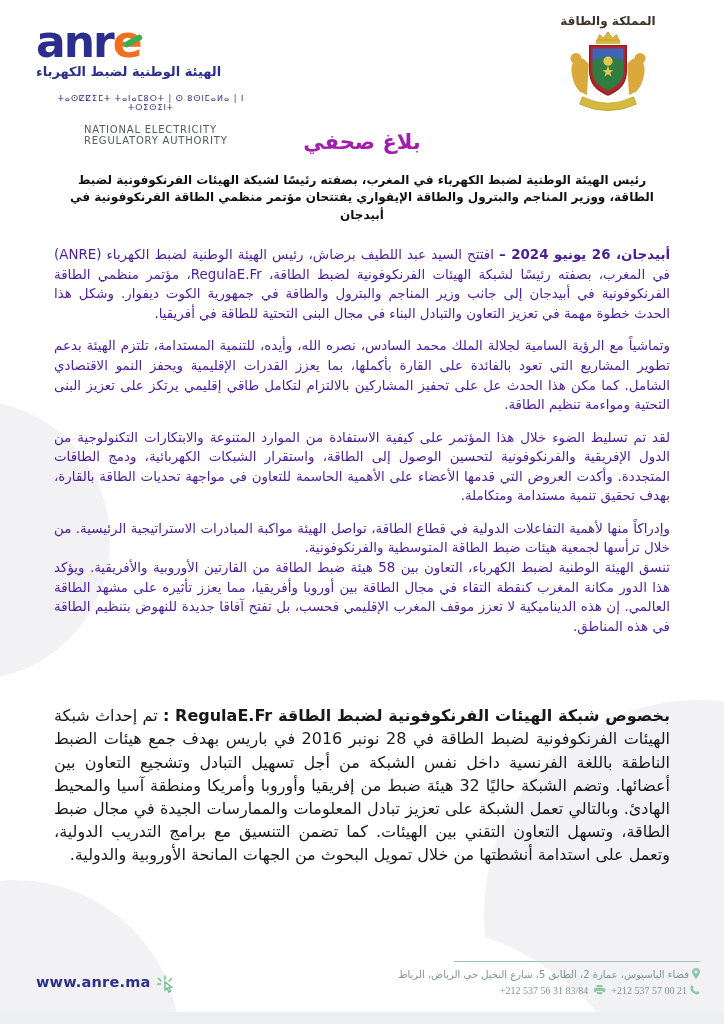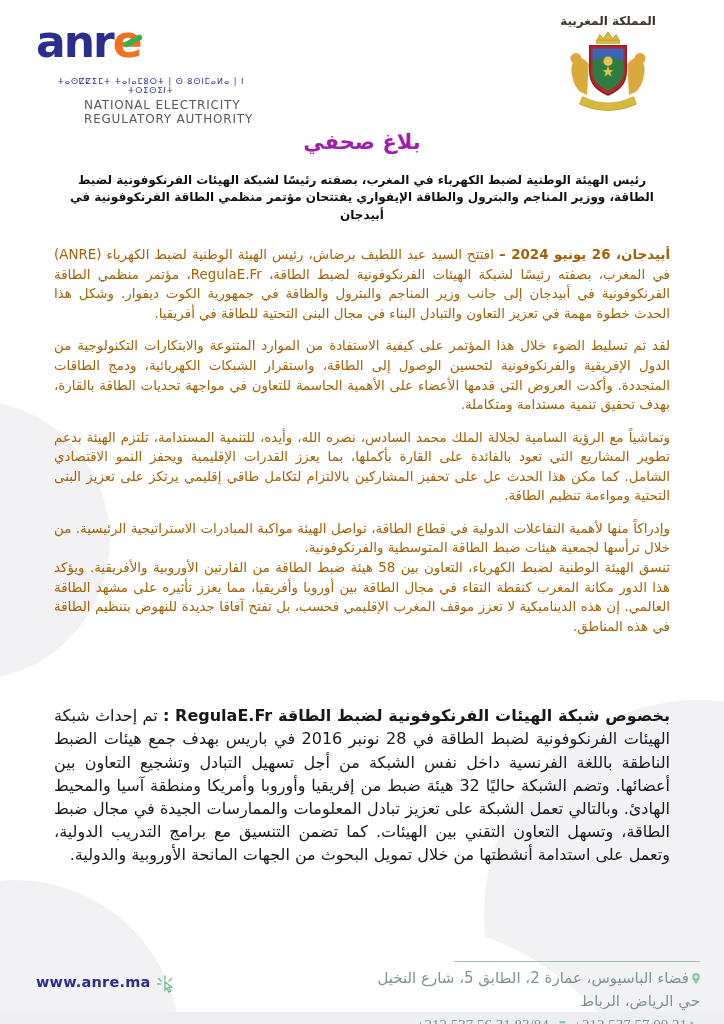--- a/index.html
+++ b/index.html
@@ -26,50 +26,50 @@
   .header{position:relative;height:120px;}
   .logo{position:absolute;left:36px;top:22px;width:230px;}
   .logo-word{font-weight:bold;font-size:44px;line-height:40px;letter-spacing:-2px;color:#2b2e8c;}
   .logo-word .e{color:#f26f21;position:relative;display:inline-block;}
   .logo-word .e .slash{
     position:absolute;right:-2px;top:16px;width:20px;height:6px;
     background:#3dae49;transform:rotate(-28deg);border-radius:3px;
   }
   .logo-ar{direction:rtl;font-weight:bold;font-size:13px;color:#2b2e8c;margin-top:2px;text-align:left;}
   .logo-tif{font-size:8px;color:#2b2e8c;letter-spacing:1px;margin-top:15px;text-align:center;}
-  .logo-en{font-size:12px;color:#55585f;letter-spacing:.8px;margin-top:3px;padding-left:48px;}
+  .logo-en{font-size:10px;color:#55585f;letter-spacing:.8px;margin-top:12px;padding-left:48px;}
 
   .kingdom{position:absolute;right:46px;top:14px;width:140px;text-align:center;}
   .kingdom-label{direction:rtl;font-size:12px;font-weight:bold;color:#3d3326;margin-bottom:3px;}
 
   
   .doc-title{text-align:center;direction:rtl;font-size:21px;font-weight:bold;color:#a21caf;margin-top:10px;}
   .headline{
     direction:rtl;text-align:center;font-weight:bold;font-size:12px;line-height:1.45;
     color:#111;margin:18px 60px 0 60px;
   }
 
   
   .content{margin:0 54px;}
   .para{
     direction:rtl;text-align:justify;font-size:13.4px;line-height:1.46;
-    margin:13px 0 0 0;color:#a16207;white-space:pre-line;
+    margin:13px 0 0 0;color:#4c1d95;white-space:pre-line;
   }
   .para .lead{font-weight:bold;}
   .para.first{margin-top:21px;}
   .about{
     direction:rtl;text-align:justify;font-size:16px;line-height:1.45;
     margin-top:68px;color:#181818;
   }
   .about .lead{font-weight:bold;}
 
   
   .footer-line{position:absolute;right:24px;top:961px;width:246px;height:1px;background:#9fc2af;}
   .footer-right{position:absolute;right:24px;top:967px;width:330px;direction:rtl;text-align:right;color:#7e948c;}
-  .footer-row{font-size:15px;line-height:1.55;}
+  .footer-row{font-size:10px;line-height:1.55;}
   .footer-row .num{direction:ltr;unicode-bidi:embed;font-family:Liberation Serif, serif;}
   .f-icon{display:inline-block;vertical-align:-1px;margin-left:3px;}
   .website{position:absolute;left:36px;top:974px;display:flex;align-items:flex-start;gap:4px;}
   .website-text{font-size:14.5px;font-weight:bold;color:#2b2e8c;letter-spacing:.2px;text-decoration:none;}
 
   svg{display:block;}
 </style>
 </head>
 <body>
 
@@ -79,26 +79,27 @@
   <div class="blob b2"></div>
   <div class="blob b3"></div>
   <div class="blob white"></div>
   <div class="bottom-band"></div>
 
   <div class="layer">
 
     <div class="header">
       <div class="logo">
         <div class="logo-word"><span>anr</span><span class="e"><span>e</span><span class="slash"></span></span></div>
+        <div class="logo-ar">الهيئة الوطنية لضبط الكهرباء</div>
         <div class="logo-tif">ⵜⴰⵙⵇⵇⵉⵎⵜ ⵜⴰⵏⴰⵎⵓⵔⵜ | ⵙ ⵓⵙⵏⵎⴰⵍⴰ | ⵏ ⵜⵔⵉⵙⵉⵏⵜ</div>
         <div class="logo-en">NATIONAL ELECTRICITY REGULATORY AUTHORITY</div>
       </div>
 
       <div class="kingdom">
-        <div class="kingdom-label">المملكة المغربية</div>
+        <div class="kingdom-label">المملكة والطاقة</div>
         <svg width="92" height="86" viewBox="0 0 100 94" style="margin:0 auto;">
 
           <path d="M38 10 l3 -6 4 4 5 -7 5 7 4 -4 3 6 z" fill="#d7b93e" stroke="#b89a2a" stroke-width="1"></path>
           <rect x="37" y="10" width="26" height="3.5" fill="#d7b93e" stroke="#b89a2a" stroke-width=".6"></rect>
 
           <path d="M14 30 q-6 8 -3 20 q2 10 8 16 l8 4 2 -34 q-8 -10 -15 -6z" fill="#d9a93c"></path>
           <path d="M86 30 q6 8 3 20 q-2 10 -8 16 l-8 4 -2 -34 q8 -10 15 -6z" fill="#d9a93c"></path>
           <circle cx="15" cy="30" r="6" fill="#d9a93c"></circle>
           <circle cx="85" cy="30" r="6" fill="#d9a93c"></circle>
 
@@ -112,22 +113,22 @@
         </svg>
       </div>
     </div>
 
     <div class="doc-title">بلاغ صحفي</div>
 
     <div class="headline">رئيس الهيئة الوطنية لضبط الكهرباء في المغرب، بصفته رئيسًا لشبكة الهيئات الفرنكوفونية لضبط الطاقة، ووزير المناجم والبترول والطاقة الإيفواري يفتتحان مؤتمر منظمي الطاقة الفرنكوفونية في أبيدجان</div>
 
     <div class="content">
       <p class="para first"><span class="lead">أبيدجان، 26 يونيو 2024 –</span><span> افتتح السيد عبد اللطيف برضاش، رئيس الهيئة الوطنية لضبط الكهرباء (ANRE) في المغرب، بصفته رئيسًا لشبكة الهيئات الفرنكوفونية لضبط الطاقة، RegulaE.Fr، مؤتمر منظمي الطاقة الفرنكوفونية في أبيدجان إلى جانب وزير المناجم والبترول والطاقة في جمهورية الكوت ديفوار. وشكل هذا الحدث خطوة مهمة في تعزيز التعاون والتبادل البناء في مجال البنى التحتية للطاقة في أفريقيا.</span></p>
+      <p class="para">وتماشياً مع الرؤية السامية لجلالة الملك محمد السادس، نصره الله، وأيده، للتنمية المستدامة، تلتزم الهيئة بدعم تطوير المشاريع التي تعود بالفائدة على القارة بأكملها، بما يعزز القدرات الإقليمية ويحفز النمو الاقتصادي الشامل. كما مكن هذا الحدث عل على تحفيز المشاركين بالالتزام لتكامل طاقي إقليمي يرتكز على تعزيز البنى التحتية ومواءمة تنظيم الطاقة.</p>
       <p class="para">لقد تم تسليط الضوء خلال هذا المؤتمر على كيفية الاستفادة من الموارد المتنوعة والابتكارات التكنولوجية من الدول الإفريقية والفرنكوفونية لتحسين الوصول إلى الطاقة، واستقرار الشبكات الكهربائية، ودمج الطاقات المتجددة. وأكدت العروض التي قدمها الأعضاء على الأهمية الحاسمة للتعاون في مواجهة تحديات الطاقة بالقارة، بهدف تحقيق تنمية مستدامة ومتكاملة.</p>
-      <p class="para">وتماشياً مع الرؤية السامية لجلالة الملك محمد السادس، نصره الله، وأيده، للتنمية المستدامة، تلتزم الهيئة بدعم تطوير المشاريع التي تعود بالفائدة على القارة بأكملها، بما يعزز القدرات الإقليمية ويحفز النمو الاقتصادي الشامل. كما مكن هذا الحدث عل على تحفيز المشاركين بالالتزام لتكامل طاقي إقليمي يرتكز على تعزيز البنى التحتية ومواءمة تنظيم الطاقة.</p>
       <p class="para">وإدراكاً منها لأهمية التفاعلات الدولية في قطاع الطاقة، تواصل الهيئة مواكبة المبادرات الاستراتيجية الرئيسية. من خلال ترأسها لجمعية هيئات ضبط الطاقة المتوسطية والفرنكوفونية.
 تنسق الهيئة الوطنية لضبط الكهرباء، التعاون بين 58 هيئة ضبط الطاقة من القارتين الأوروبية والأفريقية. ويؤكد هذا الدور مكانة المغرب كنقطة التقاء في مجال الطاقة بين أوروبا وأفريقيا، مما يعزز تأثيره على مشهد الطاقة العالمي. إن هذه الديناميكية لا تعزز موقف المغرب الإقليمي فحسب، بل تفتح آفاقا جديدة للنهوض بتنظيم الطاقة في هذه المناطق.</p>
       <p class="about"><span class="lead">بخصوص شبكة الهيئات الفرنكوفونية لضبط الطاقة RegulaE.Fr :</span><span> تم إحداث شبكة الهيئات الفرنكوفونية لضبط الطاقة في 28 نونبر 2016 في باريس بهدف جمع هيئات الضبط الناطقة باللغة الفرنسية داخل نفس الشبكة من أجل تسهيل التبادل وتشجيع التعاون بين أعضائها. وتضم الشبكة حاليًا 32 هيئة ضبط من إفريقيا وأوروبا وأمريكا ومنطقة آسيا والمحيط الهادئ. وبالتالي تعمل الشبكة على تعزيز تبادل المعلومات والممارسات الجيدة في مجال ضبط الطاقة، وتسهل التعاون التقني بين الهيئات. كما تضمن التنسيق مع برامج التدريب الدولية، وتعمل على استدامة أنشطتها من خلال تمويل البحوث من الجهات المانحة الأوروبية والدولية.</span></p>
     </div>
 
     <div class="footer-line"></div>
 
     <div class="footer-right">
       <div class="footer-row">
         <span class="f-icon">

